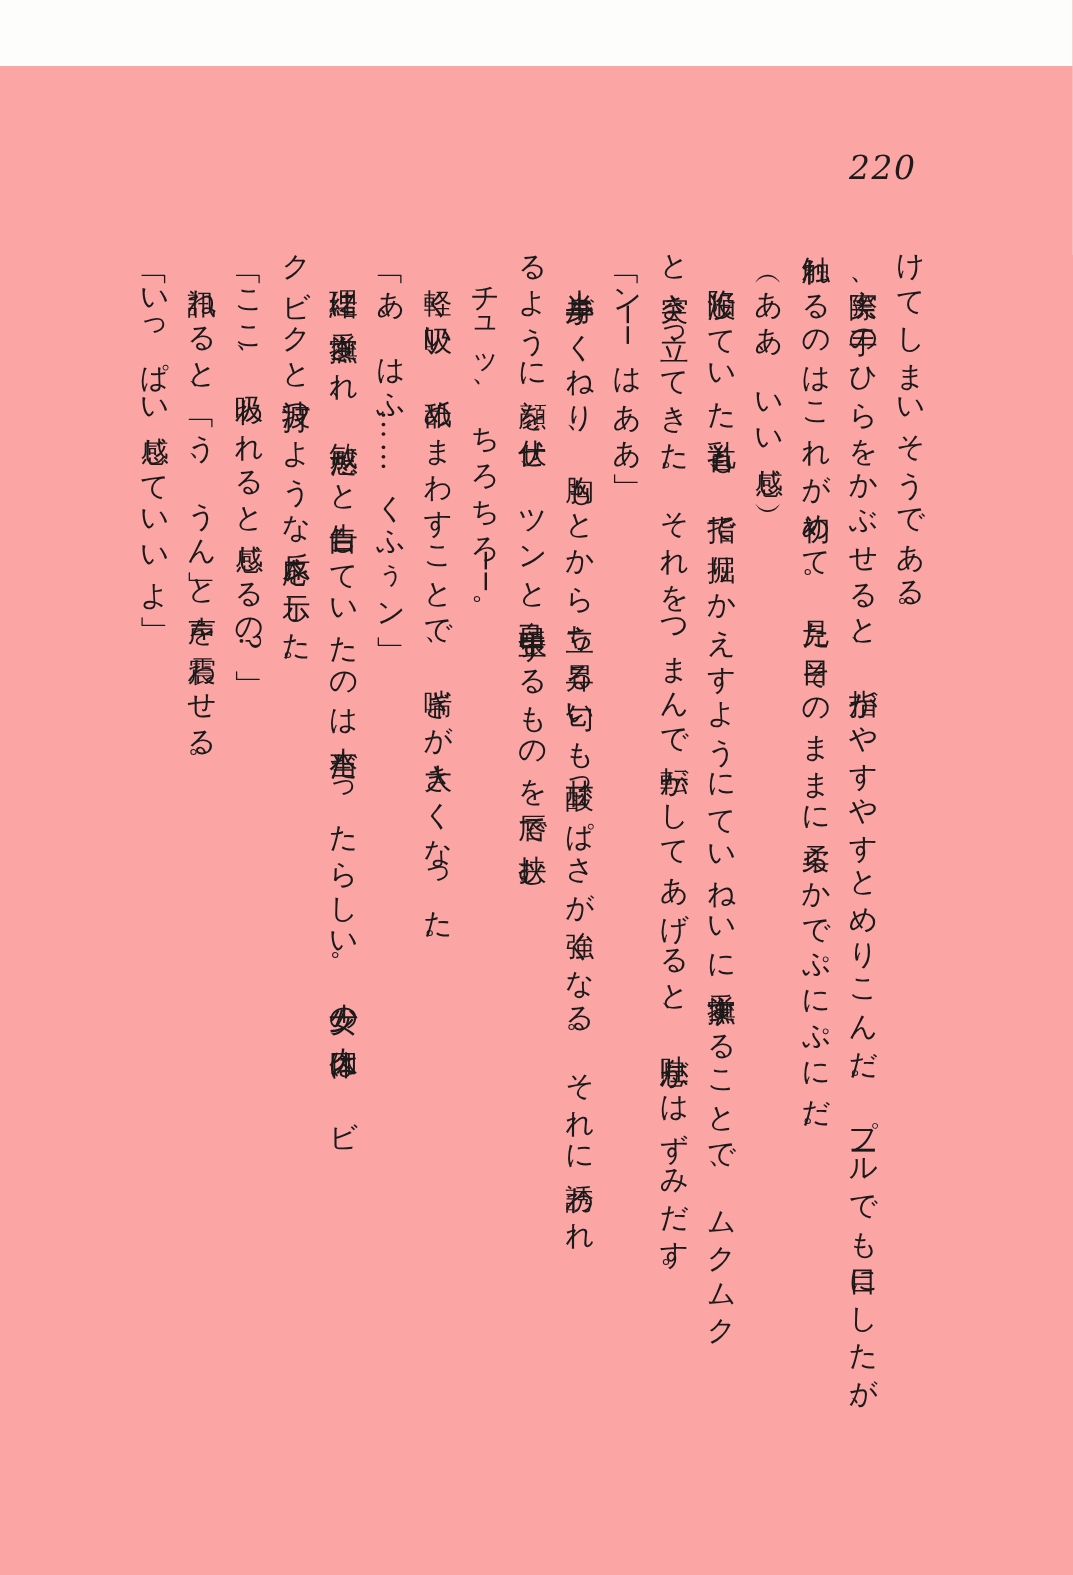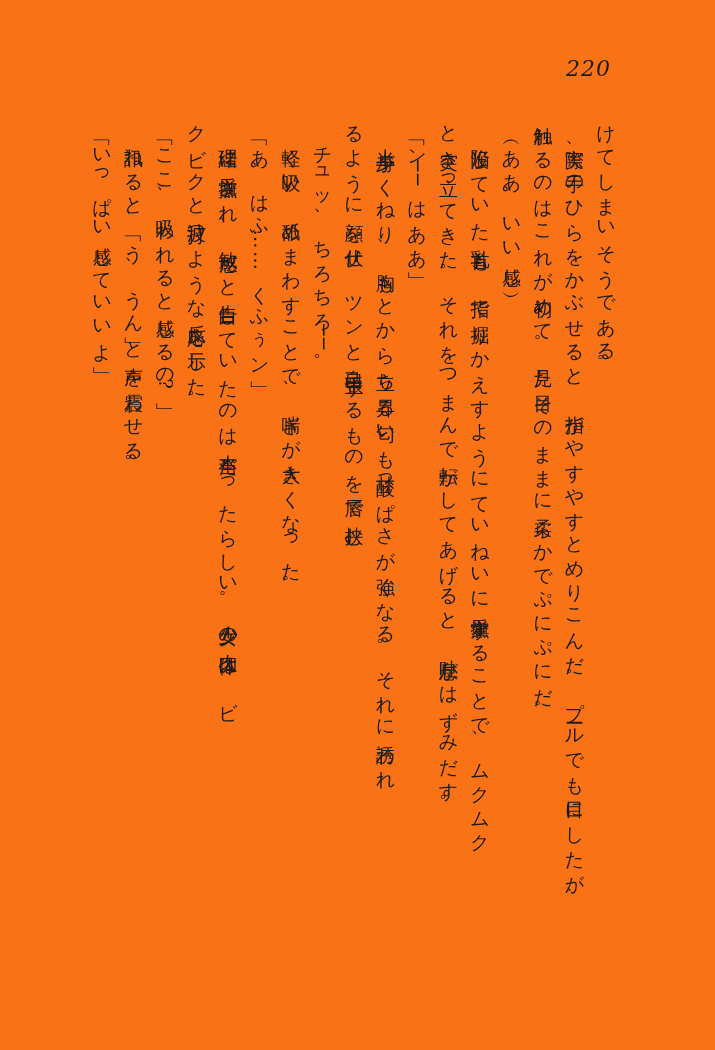--- a/index.html
+++ b/index.html
@@ -10,21 +10,22 @@
     width: 715px;
     height: 1050px;
     background: #fdfdfc;
     overflow: hidden;
     position: relative;
     font-family: "DejaVu Serif", "Liberation Serif", serif;
   }
   .book-page {
     position: absolute;
     inset: 0;
-    background: #f97316;
+    background: #fca5a5;
+    margin-top: 44px;
   }
   .page-number {
     position: absolute;
     top: 56px;
     left: 566px;
     font-size: 22px;
     font-style: italic;
     color: #1c1c1c;
     letter-spacing: 1px;
     font-family: "DejaVu Serif", "Liberation Serif", serif;

